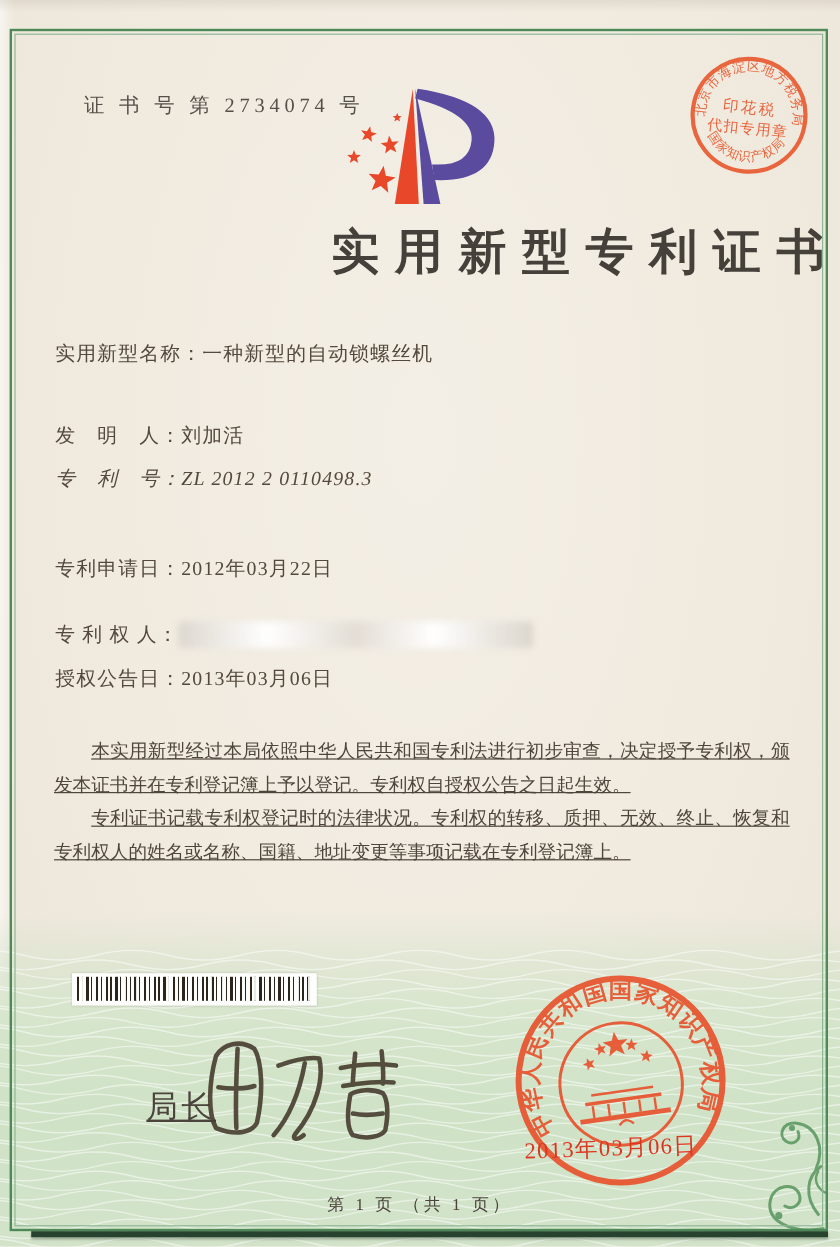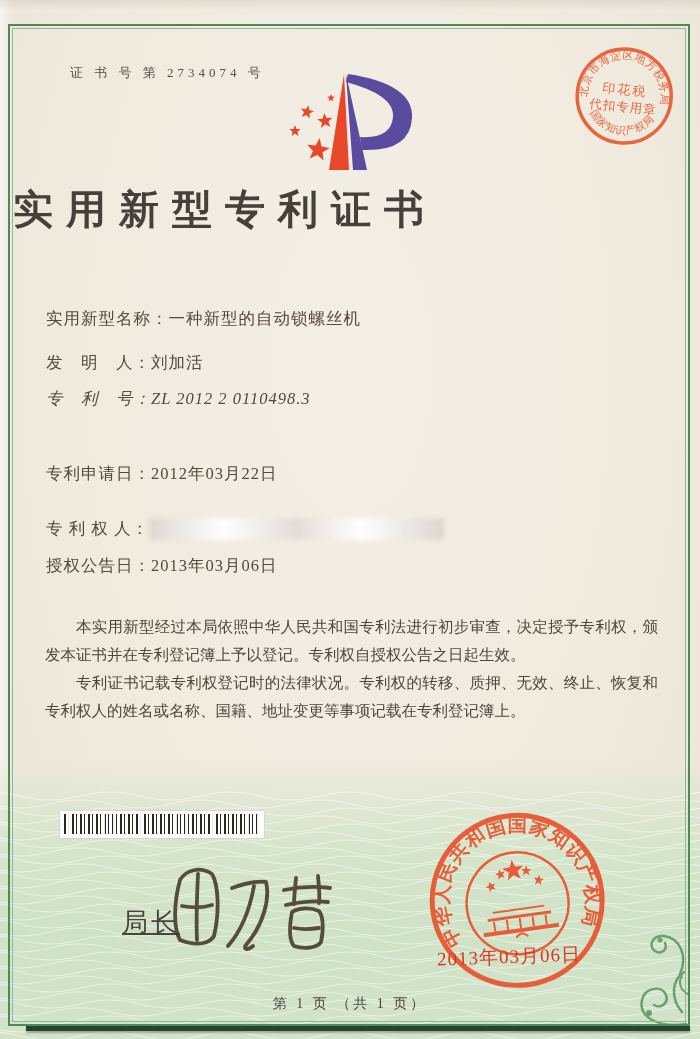--- a/index.html
+++ b/index.html
@@ -26,53 +26,53 @@
   .frame:after{
     content:"";position:absolute;left:2px;top:2px;right:2px;bottom:2px;
     border:1px solid #8fb795;
   }
   .bottom-bar{
     position:absolute;left:26px;top:1026px;width:664px;height:5px;z-index:7;
     background:#27422e;box-shadow:0 2px 2px rgba(40,60,40,.35);
   }
   
   .cert-no{
-    position:absolute;left:70px;top:64px;z-index:3;
-    font-size:13px;letter-spacing:4px;color:#56504a;
+    position:absolute;left:70px;top:76px;z-index:3;
+    font-size:17px;letter-spacing:4px;color:#56504a;
   }
   .logo{position:absolute;left:272px;top:68px;z-index:2;}
   .title{
     position:absolute;left:0;top:182px;width:700px;z-index:3;
-    text-align:left;font-size:40px;font-weight:bold;letter-spacing:13px;
+    text-align:right;font-size:40px;font-weight:bold;letter-spacing:13px;
     color:#45403a;text-indent:13px;
   }
   
   .tax-stamp{position:absolute;left:558px;top:32px;z-index:4;opacity:.92;transform:rotate(6deg);}
   .office-seal{position:absolute;left:420px;top:806px;z-index:4;opacity:.9;transform:rotate(-8deg);}
   .seal-date{
     position:absolute;left:437px;top:944px;z-index:5;
     color:#dd3620;font-size:19px;letter-spacing:1px;transform:rotate(-2deg);
   }
   
   .fields{position:absolute;left:46px;top:0;width:610px;z-index:3;}
   .field-row{position:absolute;left:0;font-size:16.5px;color:#53493c;letter-spacing:1px;white-space:nowrap;}
-  .row-0{top:308px;} .row-1{top:352px;} .row-2{top:388px;font-style:italic;}
+  .row-0{top:284px;} .row-1{top:352px;} .row-2{top:388px;font-style:italic;}
   .row-3{top:463px;} .row-4{top:518px;} .row-5{top:555px;}
   .redacted{
     display:inline-block;width:295px;height:22px;vertical-align:-6px;border-radius:3px;
     background:linear-gradient(90deg, rgba(205,200,192,.55), rgba(255,255,255,.95) 25%,
       rgba(212,206,198,.5) 50%, rgba(255,255,255,.95) 72%, rgba(205,199,190,.6) 100%);
     filter:blur(2.5px);
   }
   
   .body-text{
     position:absolute;left:45px;top:613px;width:613px;z-index:3;
     font-size:15.5px;line-height:28px;color:#4e463c;text-align:justify;
   }
-  .body-text p{margin:0;text-indent:2em;}
+  .body-text p{margin:0;text-indent:2em;text-decoration:underline;}
   
   .barcode{
     position:absolute;left:60px;top:811px;width:204px;height:27px;z-index:3;
     background:#fdfdfb;padding:0;box-shadow:0 0 2px rgba(0,0,0,.15);
   }
   .barcode .bars{
     position:absolute;left:4px;top:3px;right:4px;bottom:4px;
     background:
       repeating-linear-gradient(90deg, rgba(253,253,251,0) 0 4px, rgba(253,253,251,.9) 4px 5px, rgba(253,253,251,0) 5px 9px),
       repeating-linear-gradient(90deg,#2b251d 0 2px,#fdfdfb 2px 4px,#2b251d 4px 5px,#fdfdfb 5px 8px);

